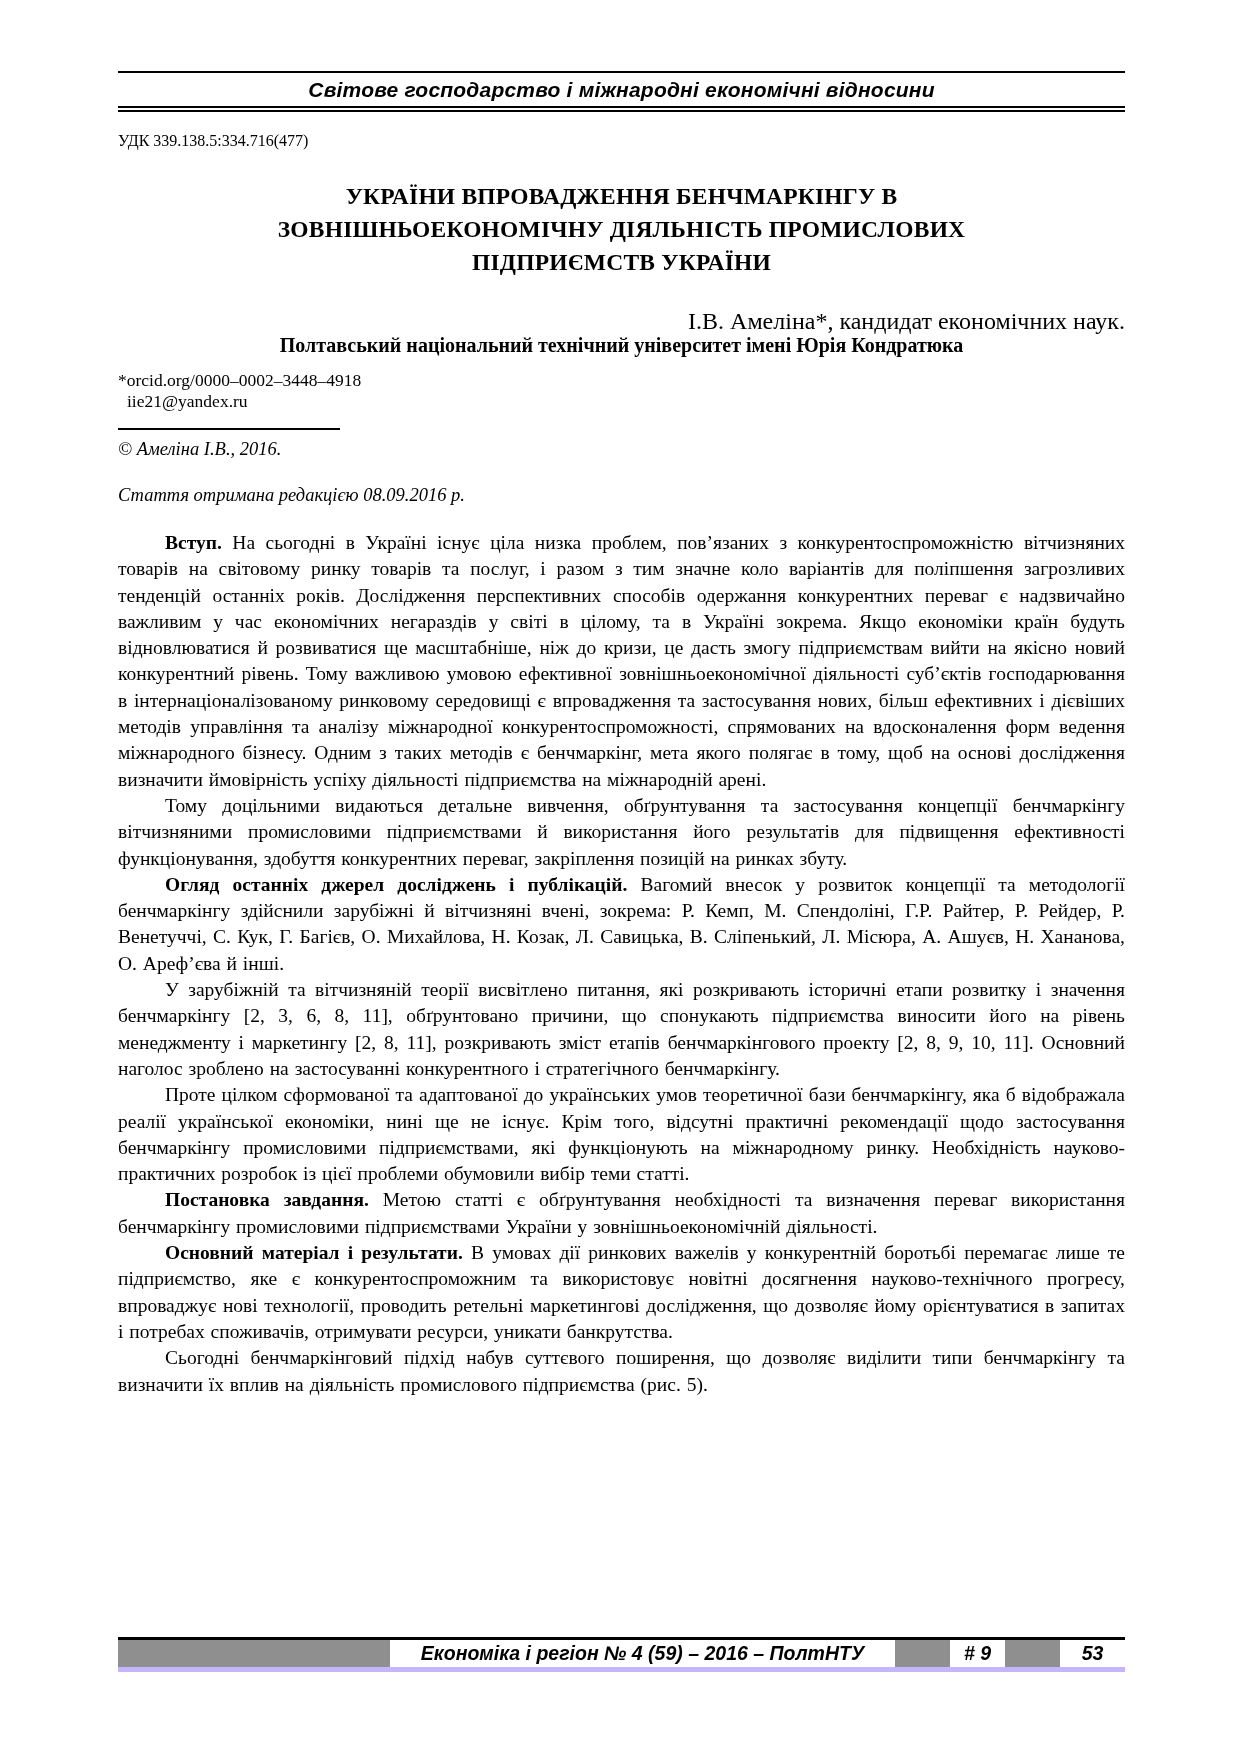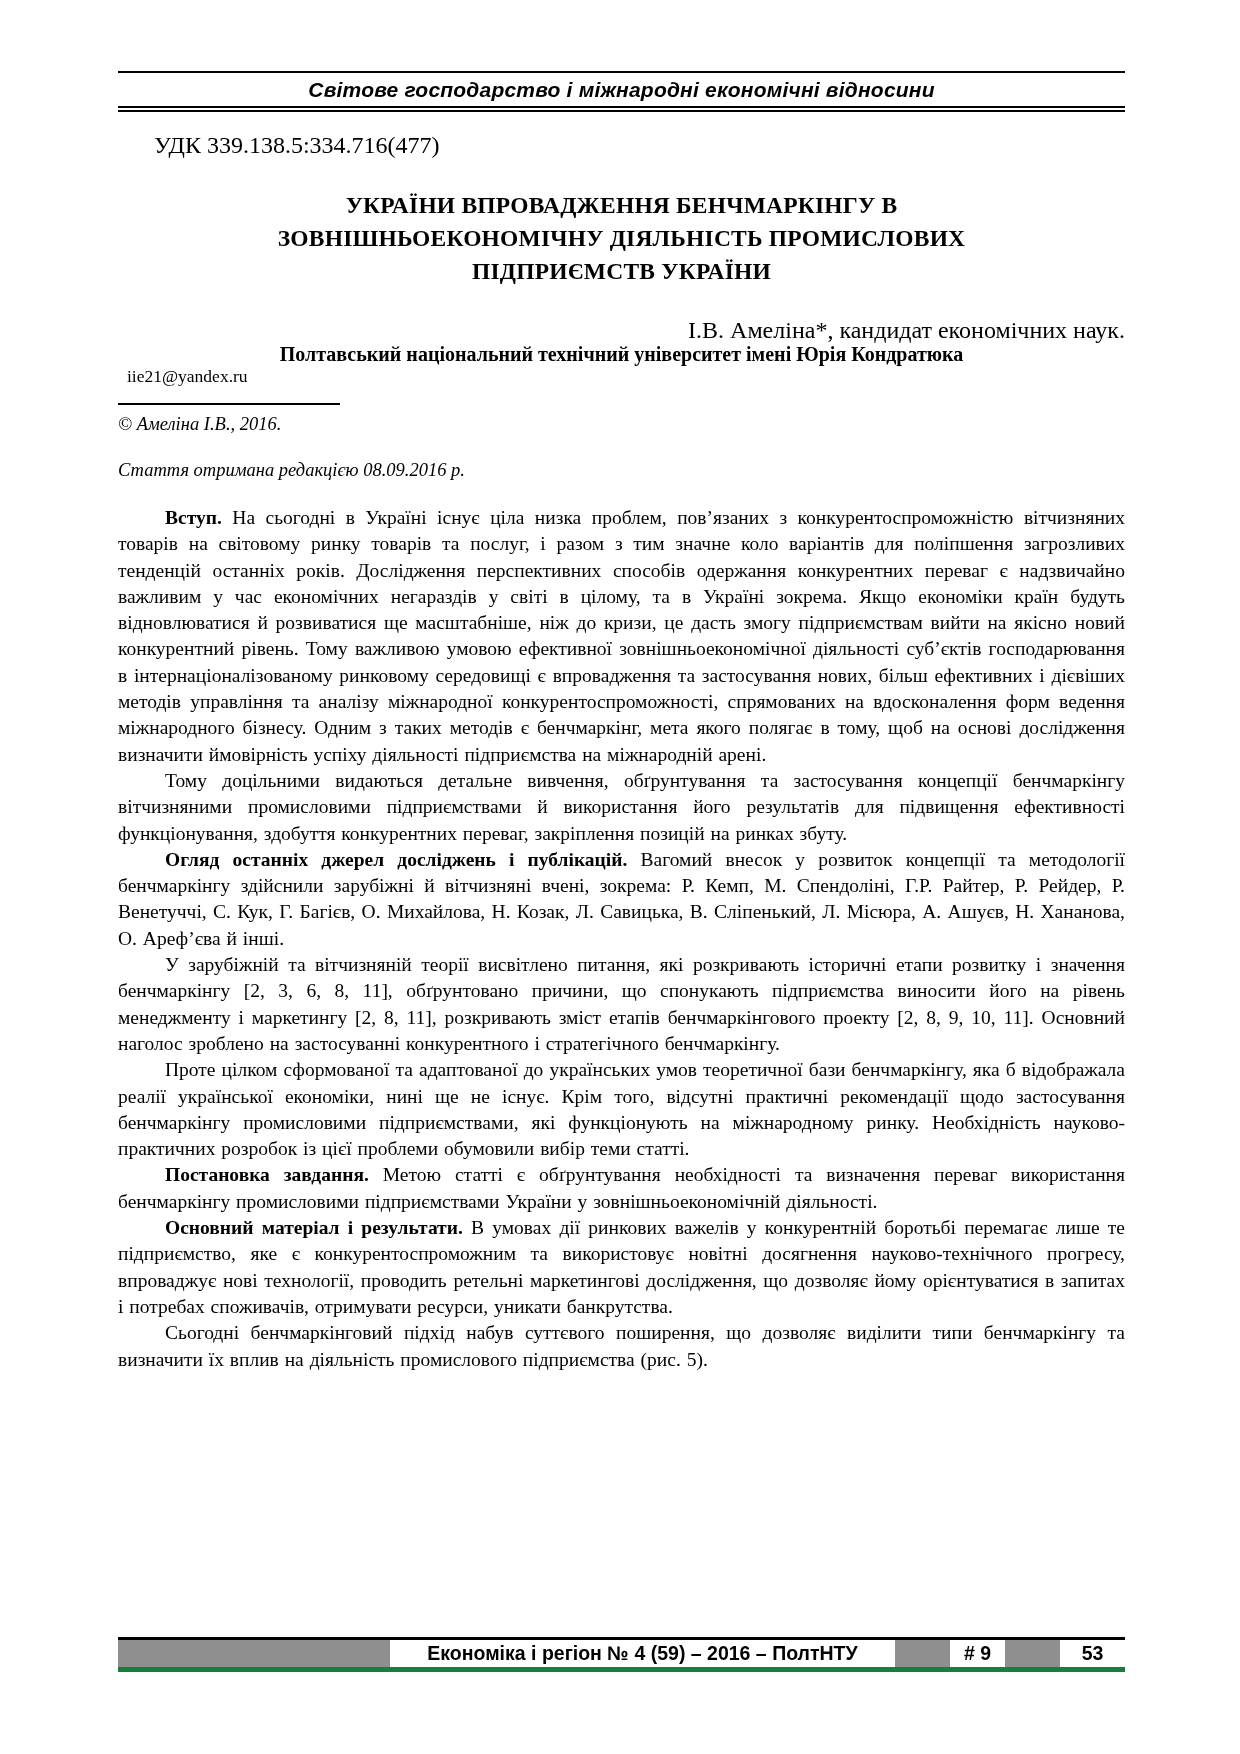--- a/index.html
+++ b/index.html
@@ -42,22 +42,21 @@
     font-family: "Liberation Sans", sans-serif;
     font-weight: bold;
     font-style: italic;
     font-size: 21px;
     letter-spacing: 0.2px;
   }
 
   
   .udc {
     margin-top: 20px;
-    font-size: 24px;
-    margin-left: 36px;
+    font-size: 16px;
   }
   .title {
     margin: 30px 0 0 0;
     text-align: center;
     font-size: 23.5px;
     font-weight: bold;
     line-height: 33px;
     letter-spacing: 0.2px;
   }
   .author {
@@ -120,23 +119,24 @@
   
   .footer {
     position: absolute;
     left: 118px;
     top: 1637px;
     width: 1007px;
     display: flex;
     align-items: stretch;
     height: 27px;
     border-top: 3px solid #000;
-    border-bottom: 5px solid #15803d;
+    border-bottom: 5px solid #c4b5fd;
     font-family: "Liberation Sans", sans-serif;
     font-weight: bold;
+    font-style: italic;
     font-size: 19.5px;
   }
   .f-gray { background: #8f8f8f; }
   .f-g1 { width: 272px; }
   .f-g2 { width: 55px; }
   .f-g3 { width: 55px; }
   .f-cell {
     display: flex;
     align-items: center;
     justify-content: center;
@@ -157,20 +157,21 @@
       <div class="band-title">Світове господарство і міжнародні економічні відносини</div>
     </div>
 
     <div class="udc">УДК 339.138.5:334.716(477)</div>
 
     <h1 class="title"><span>УКРАЇНИ ВПРОВАДЖЕННЯ БЕНЧМАРКІНГУ В</span><br><span>ЗОВНІШНЬОЕКОНОМІЧНУ ДІЯЛЬНІСТЬ ПРОМИСЛОВИХ</span><br><span>ПІДПРИЄМСТВ УКРАЇНИ</span></h1>
 
     <div class="author">І.В. Амеліна*, кандидат економічних наук.</div>
     <div class="affiliation">Полтавський національний технічний університет імені Юрія Кондратюка</div>
 
+    <div class="orcid">*orcid.org/0000–0002–3448–4918</div>
     <div class="email">iie21@yandex.ru</div>
 
     <hr class="copyright-rule">
     <div class="copyright">© Амеліна І.В., 2016.</div>
 
     <div class="received">Стаття отримана редакцією 08.09.2016 р.</div>
 
     <div class="body-text">
       <p><span class="lead">Вступ.</span><span> На сьогодні в Україні існує ціла низка проблем, пов’язаних з конкурентоспроможністю вітчизняних товарів на світовому ринку товарів та послуг, і разом з тим значне коло варіантів для поліпшення загрозливих тенденцій останніх років. Дослідження перспективних способів одержання конкурентних переваг є надзвичайно важливим у час економічних негараздів у світі в цілому, та в Україні зокрема. Якщо економіки країн будуть відновлюватися й розвиватися ще масштабніше, ніж до кризи, це дасть змогу підприємствам вийти на якісно новий конкурентний рівень. Тому важливою умовою ефективної зовнішньоекономічної діяльності суб’єктів господарювання в інтернаціоналізованому ринковому середовищі є впровадження та застосування нових, більш ефективних і дієвіших методів управління та аналізу міжнародної конкурентоспроможності, спрямованих на вдосконалення форм ведення міжнародного бізнесу. Одним з таких методів є бенчмаркінг, мета якого полягає в тому, щоб на основі дослідження визначити ймовірність успіху діяльності підприємства на міжнародній арені.</span></p>
       <p><span class="lead"></span><span>Тому доцільними видаються детальне вивчення, обґрунтування та застосування концепції бенчмаркінгу вітчизняними промисловими підприємствами й використання його результатів для підвищення ефективності функціонування, здобуття конкурентних переваг, закріплення позицій на ринках збуту.</span></p>

